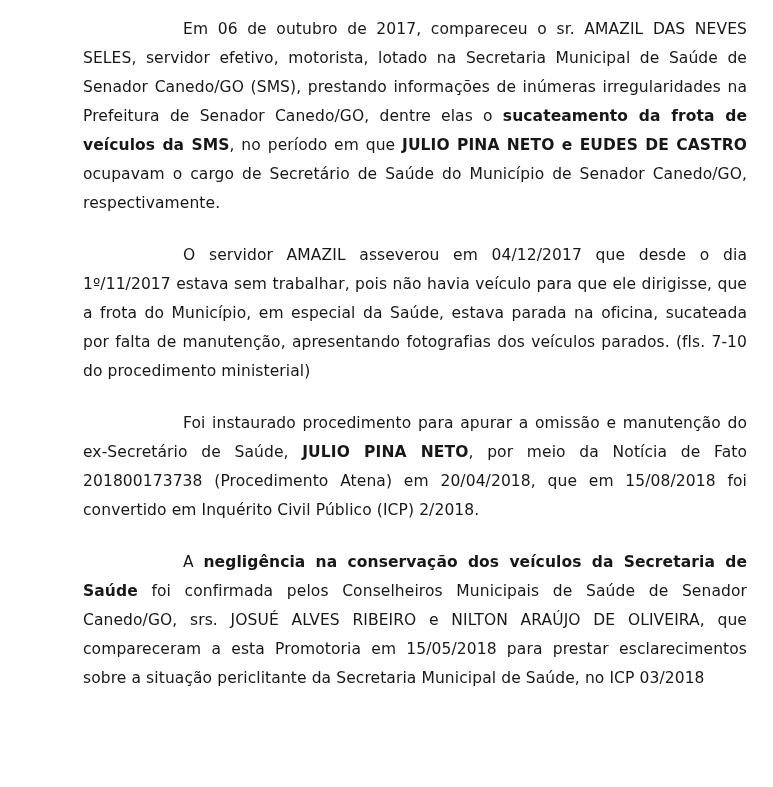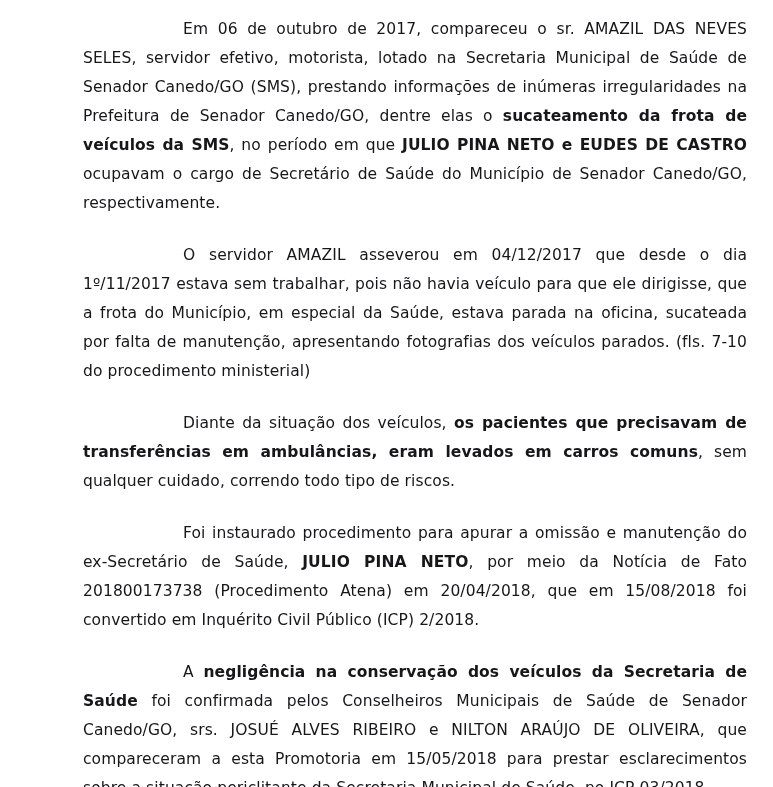--- a/index.html
+++ b/index.html
@@ -38,19 +38,18 @@
 </style>
 </head>
 <body>
 
 <div class="page">
 
   <p class="para"><span class="seg">Em 06 de outubro de 2017, compareceu o sr. AMAZIL DAS NEVES SELES, servidor efetivo, motorista, lotado na Secretaria Municipal de Saúde de Senador Canedo/GO (SMS), prestando informações de inúmeras irregularidades na Prefeitura de Senador Canedo/GO, dentre elas o </span><span class="seg b">sucateamento da frota de veículos da SMS</span><span class="seg">, no período em que </span><span class="seg b">JULIO PINA NETO e EUDES DE CASTRO</span><span class="seg"> ocupavam o cargo de Secretário de Saúde do Município de Senador Canedo/GO, respectivamente.</span></p>
 
   <p class="para"><span class="seg">O servidor AMAZIL asseverou em 04/12/2017 que desde o dia 1º/11/2017 estava sem trabalhar, pois não havia veículo para que ele dirigisse, que a frota do Município, em especial da Saúde, estava parada na oficina, sucateada por falta de manutenção, apresentando fotografias dos veículos parados. (fls. 7-10 do procedimento ministerial)</span></p>
 
-  <p class="para"><span class="seg">Diante da situação dos veículos, </span><span class="seg b">os pacientes que precisavam de transferências em ambulâncias, eram levados em carros comuns</span><span class="seg">, sem qualquer cuidado, correndo todo tipo de riscos.</span></p>
 
   <p class="para"><span class="seg">Foi instaurado procedimento para apurar a omissão e manutenção do ex-Secretário de Saúde, </span><span class="seg b">JULIO PINA NETO</span><span class="seg">, por meio da Notícia de Fato 201800173738 (Procedimento Atena) em 20/04/2018, que em 15/08/2018 foi convertido em Inquérito Civil Público (ICP) 2/2018.</span></p>
 
   <p class="para"><span class="seg">A </span><span class="seg b">negligência na conservação dos veículos da Secretaria de Saúde</span><span class="seg"> foi confirmada pelos Conselheiros Municipais de Saúde de Senador Canedo/GO, srs. JOSUÉ ALVES RIBEIRO e NILTON ARAÚJO DE OLIVEIRA, que compareceram a esta Promotoria em 15/05/2018 para prestar esclarecimentos sobre a situação periclitante da Secretaria Municipal de Saúde, no ICP 03/2018</span></p>
 
 </div>
 
 </body></html>

